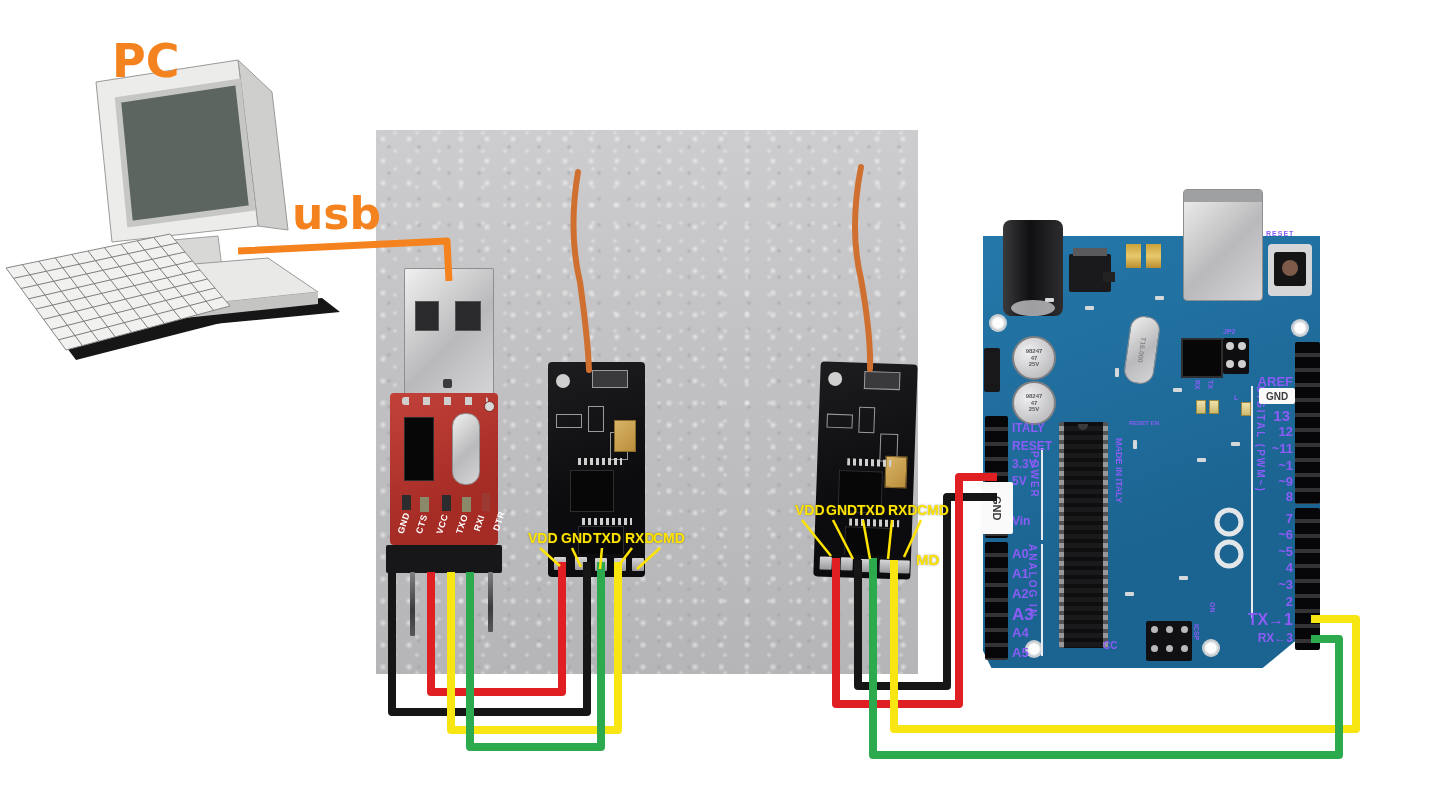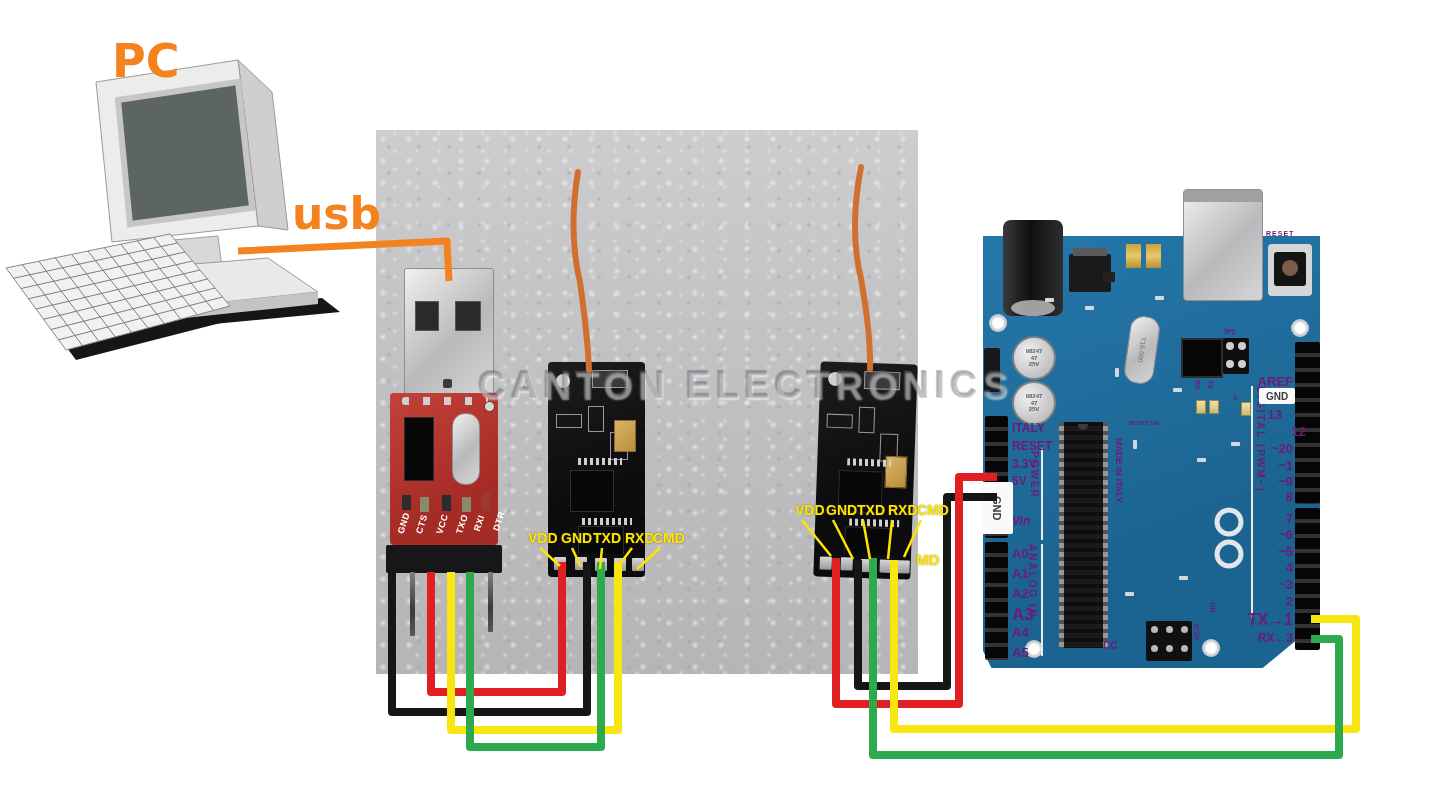--- a/index.html
+++ b/index.html
@@ -34,21 +34,21 @@
   .wrect{border:1px solid #9a9a9c;}
   .ic{background:#070708;border:1px solid #2e2e30;}
   .gold{background:linear-gradient(135deg,#d9b468,#b98e3a);border:1px solid #8a6a2a;}
   .padrow{background:#0d0d0f;}
   .pad{width:12px;height:13px;background:linear-gradient(180deg,#d6d6d8,#9a9a9c);border-radius:1px;}
   .mod-label{z-index:30;color:#ffe400;font-weight:bold;font-size:14px;text-shadow:0 0 2px rgba(60,60,0,.6);}
   
   #arduino{left:983px;top:236px;width:337px;height:432px;z-index:5;}
   #ardboard{left:0;top:0;width:337px;height:432px;background:linear-gradient(160deg,#2478aa,#1b6390 70%);
     clip-path:polygon(0 0,100% 0,100% 89%,83% 100%,2.5% 100%,0 96%);}
-  .silk{color:#701a75;font-weight:bold;}
+  .silk{color:#8b5cf6;font-weight:bold;}
   .vtxt{writing-mode:vertical-rl;}
   .hole{width:18px;height:18px;border-radius:50%;background:radial-gradient(circle,#fdfdfd 38%,#c5cbcf 58%,#dde2e5);}
   .cap{width:40px;height:40px;border-radius:50%;background:radial-gradient(circle at 35% 35%,#f0f0f2,#aeaeb0);border:2px solid #808082;
     display:flex;align-items:center;justify-content:center;text-align:center;
     font-size:6px;line-height:1.15;color:#5a5a5c;font-weight:bold;white-space:pre-line;}
   .fhdr{background:repeating-linear-gradient(180deg,#060608 0 11px,#333336 11px 15px);border-radius:2px;}
   .gnd-callout{background:#fafafa;color:#3c3c3e;font-weight:bold;display:flex;align-items:center;justify-content:center;border-radius:2px;z-index:7;}
   .led{border:1px solid #9a8a40;background:linear-gradient(180deg,#efe2ae,#cdb96e);}
   .wline{background:#e8ecef;}
   .smdpad{background:#d4d8da;border-radius:1px;}
@@ -91,21 +91,20 @@
         <line x1="104.4" y1="217.6" x2="164.4" y2="293.6"></line>
       <line x1="120.8" y1="214.2" x2="180.8" y2="289.2"></line>
         <line x1="137.2" y1="210.8" x2="197.2" y2="284.8"></line>
       <line x1="153.6" y1="207.4" x2="213.6" y2="280.4"></line>
     </g>
   </svg>
   <div class="abs big-orange" style="left:112px;top:34px;font-size:46px;z-index:3">PC</div>
   <div class="abs big-orange" style="left:292px;top:188px;font-size:44px;z-index:3">usb</div>
 
   <div id="photo" class="abs"></div>
-  <div id="watermark" class="abs">CANTON ELECTRONICS</div>
 
   <div id="usbplug" class="abs metal">
     <div class="abs usb-slot" style="left:10px;top:32px;width:22px;height:28px;"></div>
     <div class="abs usb-slot" style="left:50px;top:32px;width:24px;height:28px;"></div>
     <div class="abs" style="left:38px;top:110px;width:9px;height:9px;background:#3a3a3c;border-radius:2px;"></div>
   </div>
   <div id="redboard" class="abs">
     <div class="abs" style="left:12px;top:4px;width:86px;height:8px;background:repeating-linear-gradient(90deg,#cfcfcf 0 7px,transparent 7px 21px);border-radius:3px;"></div>
     <div class="abs ic" style="left:14px;top:24px;width:28px;height:62px;"></div>
     <div class="abs metal" style="left:62px;top:20px;width:26px;height:70px;border-radius:13px;"></div>
@@ -248,38 +247,38 @@
     <div class="abs wline" style="left:58px;top:308px;width:2px;height:112px;"></div>
     <div class="abs wline" style="left:268px;top:150px;width:2px;height:232px;"></div>
 
     <div class="abs silk" style="left:29px;top:185px;font-size:12px;">ITALY</div>
     <div class="abs silk" style="left:29px;top:203px;font-size:12px;">RESET</div>
     <div class="abs silk" style="left:29px;top:221px;font-size:12px;">3.3V</div>
     <div class="abs silk" style="left:29px;top:238px;font-size:12px;">5V</div>
     <div class="abs gnd-callout" style="left:-2px;top:246px;width:32px;height:52px;">
       <span class="vtxt" style="font-size:11px;">GND</span>
     </div>
-    <div class="abs silk" style="left:29px;top:278px;font-size:12px;font-style:italic;">Vin</div>
+    <div class="abs silk" style="left:29px;top:278px;font-size:12px;">Vin</div>
     <div class="abs silk vtxt" style="left:46px;top:215px;font-size:10px;letter-spacing:2px;">POWER</div>
 
     <div class="abs silk" style="left:29px;top:310px;font-size:13px;">A0</div>
     <div class="abs silk" style="left:29px;top:330px;font-size:13px;">A1</div>
     <div class="abs silk" style="left:29px;top:350px;font-size:13px;">A2</div>
     <div class="abs silk" style="left:29px;top:369px;font-size:17px;">A3</div>
     <div class="abs silk" style="left:29px;top:389px;font-size:13px;">A4</div>
     <div class="abs silk" style="left:29px;top:409px;font-size:13px;">A5</div>
     <div class="abs silk vtxt" style="left:44px;top:308px;font-size:10px;letter-spacing:2px;">ANALOG IN</div>
 
     <div class="abs silk" style="right:27px;top:138px;font-size:13px;">AREF</div>
     <div class="abs gnd-callout" style="right:25px;top:152px;width:36px;height:16px;">
       <span style="font-size:10px;">GND</span>
     </div>
-    <div class="abs silk" style="right:38px;top:171px;font-size:13px;margin-left:28px;">13</div>
-    <div class="abs silk" style="right:14px;top:188px;font-size:13px;">12</div>
-    <div class="abs silk" style="right:27px;top:205px;font-size:13px;">~20</div>
+    <div class="abs silk" style="right:30px;top:171px;font-size:15px;margin-left:28px;">13</div>
+    <div class="abs silk" style="right:27px;top:188px;font-size:13px;">12</div>
+    <div class="abs silk" style="right:27px;top:205px;font-size:13px;">~11</div>
     <div class="abs silk" style="right:27px;top:222px;font-size:13px;">~1</div>
     <div class="abs silk" style="right:27px;top:238px;font-size:13px;">~9</div>
     <div class="abs silk" style="right:27px;top:253px;font-size:13px;">8</div>
     <div class="abs silk" style="right:27px;top:275px;font-size:13px;">7</div>
     <div class="abs silk" style="right:27px;top:291px;font-size:13px;">~6</div>
     <div class="abs silk" style="right:27px;top:308px;font-size:13px;">~5</div>
     <div class="abs silk" style="right:27px;top:324px;font-size:13px;">4</div>
     <div class="abs silk" style="right:27px;top:341px;font-size:13px;">~3</div>
     <div class="abs silk" style="right:27px;top:358px;font-size:13px;">2</div>
     <div class="abs silk" style="right:27px;top:375px;font-size:16px;">TX→1</div>

